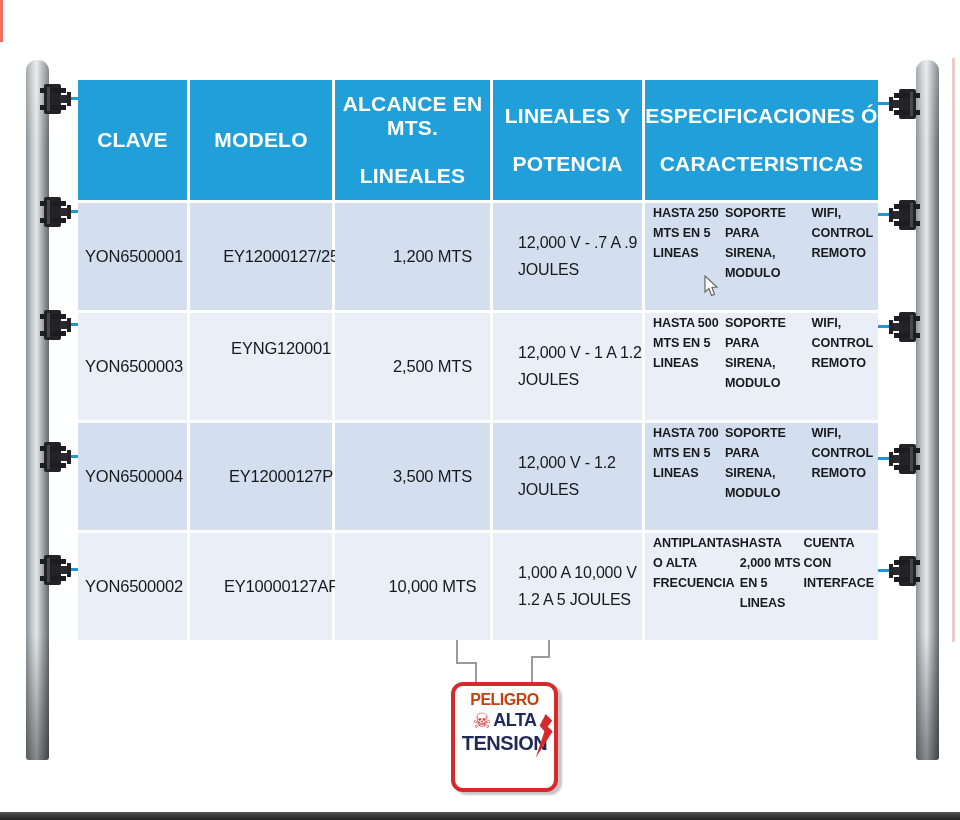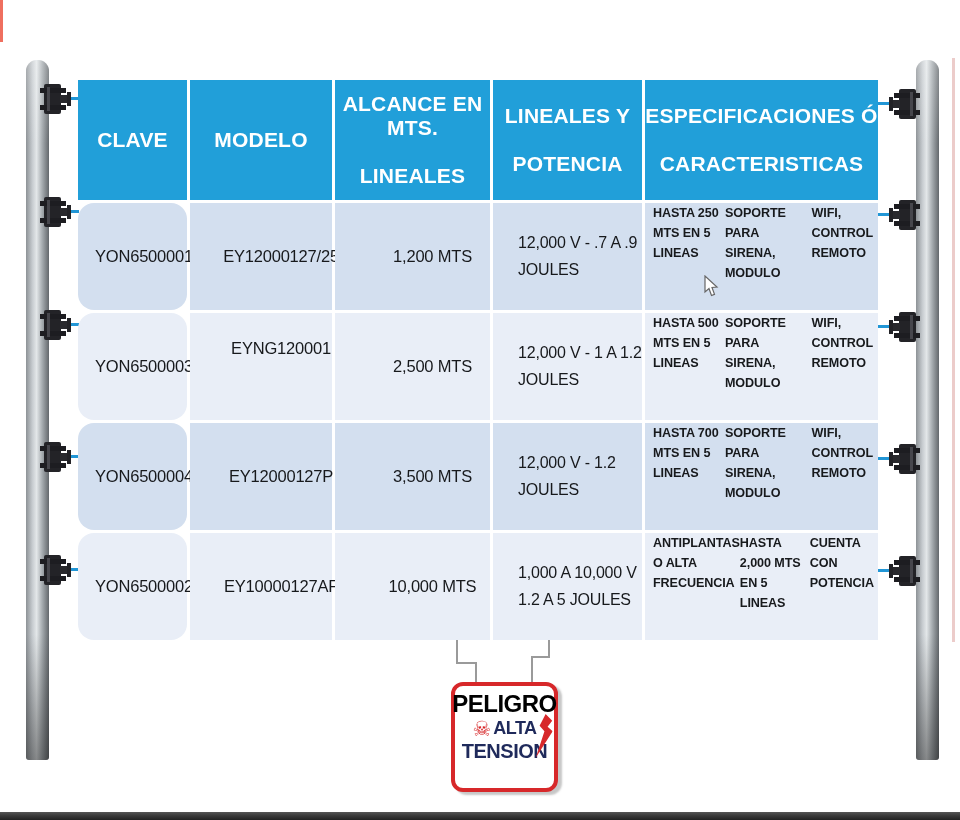--- a/index.html
+++ b/index.html
@@ -22,38 +22,38 @@
   
   .spec-table{position:absolute;left:78px;top:80px;display:grid;
         grid-template-columns:109px 142px 155px 149px 233px;
         grid-template-rows:120px repeat(4,107px);gap:3px;z-index:3;}
   .hd{background:#219fd9;color:#ffffff;font-weight:bold;font-size:21px;letter-spacing:.2px;
         display:flex;flex-direction:column;align-items:center;justify-content:center;text-align:center;}
   .hd .l2{margin-top:24px;}
   .cell{display:flex;align-items:center;font-size:16.5px;color:#17191c;letter-spacing:-.2px;padding-left:40px;}
   .row-a{background:#d3dfef;}
   .row-b{background:#e9eef7;}
-  .c-clave{padding-left:17px;justify-content:flex-start;border-radius:16px;}
+  .c-clave{padding-left:7px;justify-content:flex-start;}
   .c-modelo,.c-alcance{justify-content:center;text-align:center;}
   .c-modelo.raise{padding-bottom:36px;}
   .c-volt{flex-direction:column;align-items:flex-start;justify-content:center;
         padding-left:25px;font-size:16px;line-height:1.65;}
   .c-specs{flex-direction:row;align-items:flex-start;justify-content:center;
         padding-left:8px;padding-right:4px;font-size:12.6px;font-weight:bold;
         line-height:1.6;letter-spacing:-.1px;}
 
   
   .hang{position:absolute;background:#9a9a9a;z-index:2;}
 
   
   .sign{position:absolute;left:451px;top:682px;width:107px;height:110px;box-sizing:border-box;
         background:#ffffff;border:4px solid #d7282a;border-radius:12px;z-index:3;
         box-shadow:4px 3px 2px rgba(130,130,130,.45);
         display:flex;flex-direction:column;align-items:center;padding-top:5px;}
-  .sign .w-top{color:#000000;font-weight:bold;font-size:24px;line-height:1.1;letter-spacing:-.5px;}
+  .sign .w-top{color:#c2410c;font-weight:bold;font-size:16px;line-height:1.1;letter-spacing:-.5px;}
   .sign .midrow{display:flex;align-items:center;gap:2px;margin-top:1px;}
   .sign .skull{color:#d7282a;font-size:21px;line-height:1;}
   .sign .w-mid{color:#1f2a5b;font-weight:bold;font-size:18px;letter-spacing:-.5px;}
   .sign .w-bottom{color:#1f2a5b;font-weight:bold;font-size:20px;letter-spacing:-.5px;margin-top:1px;}
   .bolt{position:absolute;right:3px;top:28px;transform:rotate(14deg);}
 
   
   .bottom-bar{position:absolute;left:0;top:812px;width:960px;height:8px;
         background:linear-gradient(0deg,#222 0%,#3d3d3d 60%,#565656 100%);}
   .edge-red{position:absolute;left:0;top:0;width:3px;height:42px;background:#ef6f5f;}
@@ -224,21 +224,21 @@
     <div class="cell row-b c-clave">YON6500002</div>
     <div class="cell row-b c-modelo">EY10000127AF</div>
     <div class="cell row-b c-alcance">10,000 MTS</div>
     <div class="cell row-b c-volt">
         <span>1,000 A 10,000 V</span>
         <span>1.2 A 5 JOULES</span>
       </div>
     <div class="cell row-b c-specs">
         <span>ANTIPLANTAS O ALTA FRECUENCIA</span>
         <span>HASTA 2,000 MTS EN 5 LINEAS</span>
-        <span>CUENTA CON POTENCIA</span>
+        <span>CUENTA CON INTERFACE</span>
       </div>
   </div>
 
   <div class="hang" style="left:456px;top:640px;width:2px;height:24px;"></div>
   <div class="hang" style="left:456px;top:662px;width:21px;height:2px;"></div>
   <div class="hang" style="left:475px;top:662px;width:2px;height:22px;"></div>
   <div class="hang" style="left:548px;top:640px;width:2px;height:18px;"></div>
   <div class="hang" style="left:531px;top:656px;width:19px;height:2px;"></div>
   <div class="hang" style="left:531px;top:656px;width:2px;height:28px;"></div>
 

